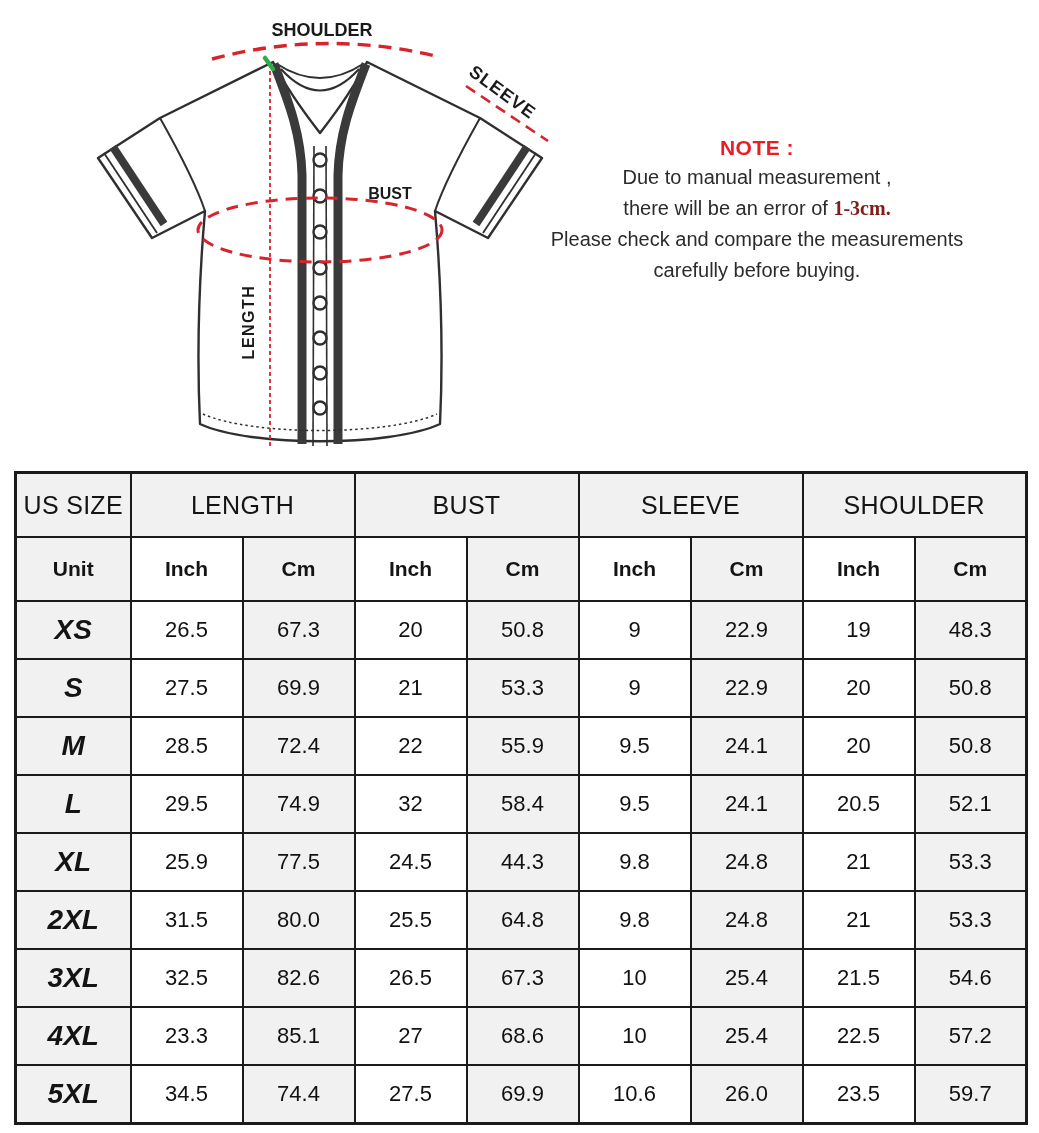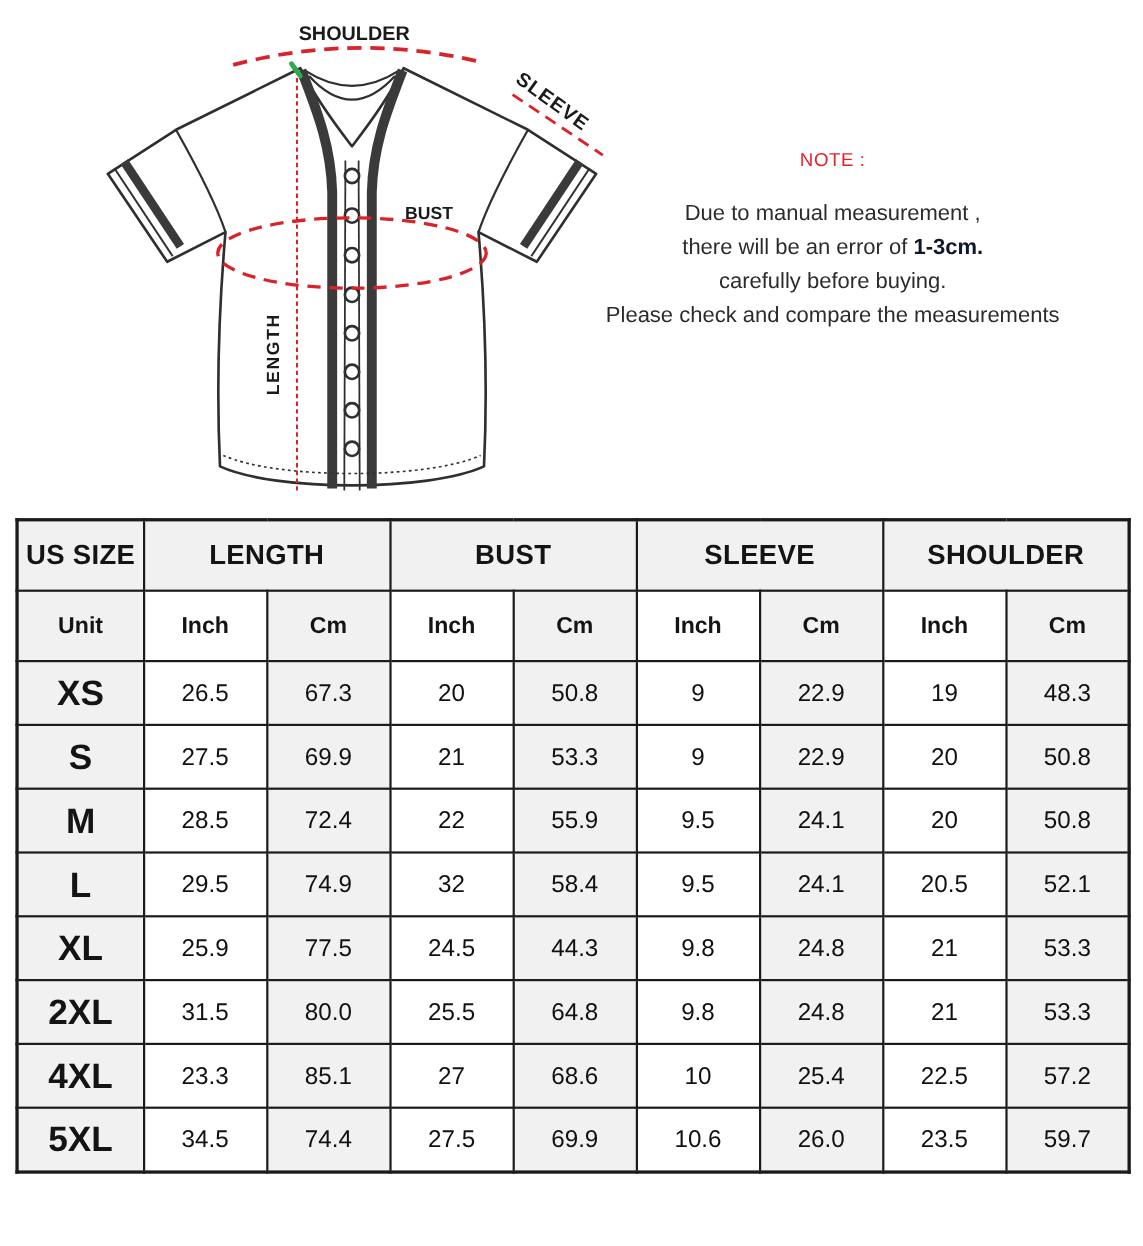--- a/index.html
+++ b/index.html
@@ -4,37 +4,37 @@
 <style>
   html,body{margin:0;padding:0;}
   body{
     width:1039px;height:1133px;position:relative;background:#ffffff;
     font-family:"Liberation Sans",sans-serif;color:#1a1a1a;overflow:hidden;
   }
   .top-section{position:absolute;left:0;top:0;width:1039px;height:470px;}
   .diagram-svg{position:absolute;left:0;top:0;}
 
   .note{position:absolute;left:528px;top:136px;width:458px;text-align:center;}
-  .note-title{font-size:17px;font-weight:normal;color:#ec1c24;margin-bottom:23px;letter-spacing:0.5px;}
+  .note-title{font-size:21px;font-weight:bold;color:#ec1c24;margin-bottom:2px;letter-spacing:0.5px;}
   .note-line{font-size:20px;line-height:31px;color:#2b2b2b;}
-  .note-line b{color:#0f172a;}
+  .note-line b{color:#7f1d1d;font-family:Liberation Serif, serif;}
 
   table.size-chart{
     position:absolute;left:14px;top:471px;width:1011px;
     border-collapse:collapse;table-layout:fixed;
     border:3px solid #1b1b1b;
   }
   .size-chart th,.size-chart td{
     border:2px solid #1b1b1b;text-align:center;vertical-align:middle;
     padding:0;color:#141414;
   }
-  .size-chart tr.group-row th{height:62px;font-size:25px;font-weight:bold;letter-spacing:0.3px;}
+  .size-chart tr.group-row th{height:62px;font-size:25px;font-weight:normal;letter-spacing:0.3px;}
   .size-chart tr.unit-row th{height:62px;font-size:21px;font-weight:bold;}
   .size-chart tr.data-row{height:58px;}
-  .size-chart td.size-label{font-size:32px;font-weight:bold;}
+  .size-chart td.size-label{font-size:28px;font-weight:bold;font-style:italic;}
   .size-chart td.value-cell{font-size:22px;font-weight:normal;color:#111;}
   .shade{background:#f1f1f1;}
 </style>
 </head>
 <body>
 
 <div class="top-section">
   <svg class="diagram-svg" width="640" height="470" viewBox="0 0 640 470" xmlns="http://www.w3.org/2000/svg">
 
     <path d="M 273 62
@@ -90,22 +90,22 @@
     <text x="322" y="36" text-anchor="middle" font-size="18" font-weight="bold" fill="#1a1a1a">SHOULDER</text>
     <text transform="translate(499,97) rotate(36)" text-anchor="middle" font-size="18" font-weight="bold" fill="#1a1a1a" letter-spacing="1">SLEEVE</text>
     <text x="390" y="199" text-anchor="middle" font-size="16" font-weight="bold" fill="#1a1a1a">BUST</text>
     <text transform="translate(254,322) rotate(-90)" text-anchor="middle" font-size="16" font-weight="bold" fill="#1a1a1a" letter-spacing="1.5">LENGTH</text>
   </svg>
 
   <div class="note">
     <div class="note-title">NOTE :</div>
     <div class="note-line">Due to manual measurement ,</div>
     <div class="note-line"><span>there will be an error of </span><b>1-3cm.</b></div>
+    <div class="note-line">Please check and compare the measurements</div>
     <div class="note-line">carefully before buying.</div>
-    <div class="note-line">Please check and compare the measurements</div>
   </div>
 </div>
 
 <table class="size-chart">
   <colgroup>
     <col style="width:115px">
       <col style="width:112px">
       <col style="width:112px">
     <col style="width:112px">
       <col style="width:112px">
@@ -193,20 +193,31 @@
     <td class="value-cell">31.5</td>
     <td class="value-cell shade">80.0</td>
     <td class="value-cell">25.5</td>
     <td class="value-cell shade">64.8</td>
     <td class="value-cell">9.8</td>
     <td class="value-cell shade">24.8</td>
     <td class="value-cell">21</td>
     <td class="value-cell shade">53.3</td>
   </tr>
   <tr class="data-row">
+    <td class="size-label shade">3XL</td>
+    <td class="value-cell">32.5</td>
+    <td class="value-cell shade">82.6</td>
+    <td class="value-cell">26.5</td>
+    <td class="value-cell shade">67.3</td>
+    <td class="value-cell">10</td>
+    <td class="value-cell shade">25.4</td>
+    <td class="value-cell">21.5</td>
+    <td class="value-cell shade">54.6</td>
+  </tr>
+  <tr class="data-row">
     <td class="size-label shade">4XL</td>
     <td class="value-cell">23.3</td>
     <td class="value-cell shade">85.1</td>
     <td class="value-cell">27</td>
     <td class="value-cell shade">68.6</td>
     <td class="value-cell">10</td>
     <td class="value-cell shade">25.4</td>
     <td class="value-cell">22.5</td>
     <td class="value-cell shade">57.2</td>
   </tr>

